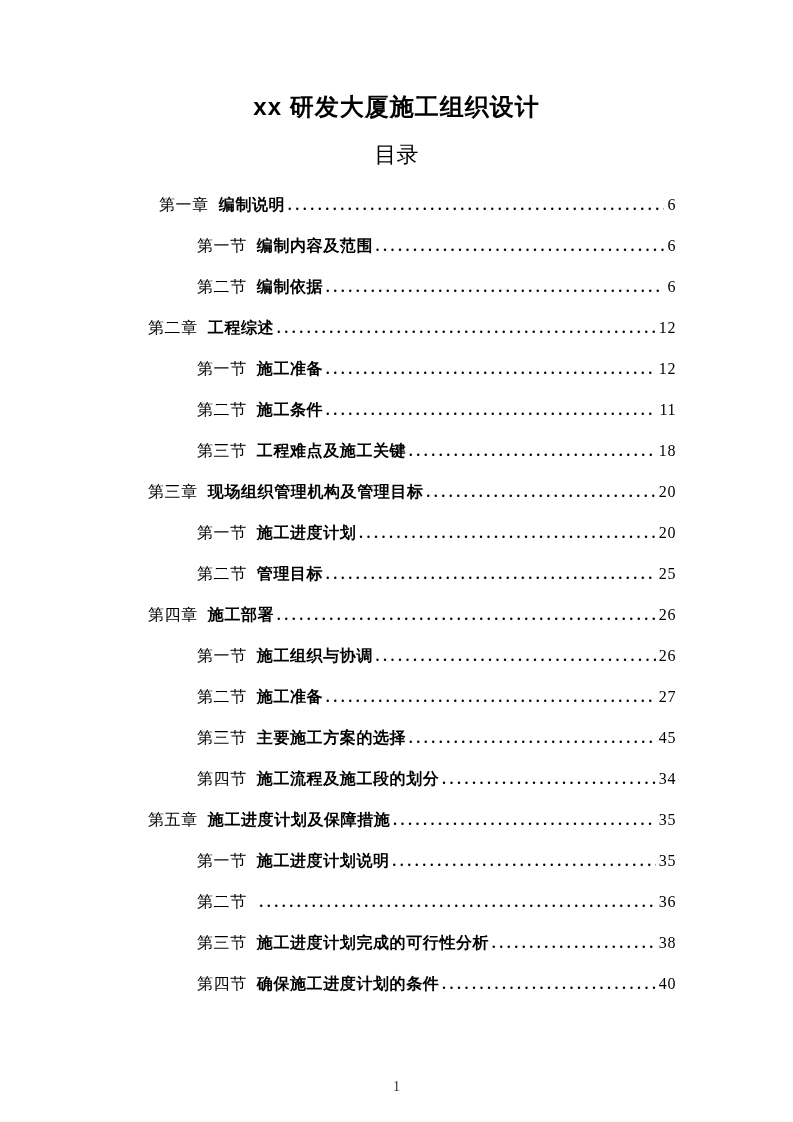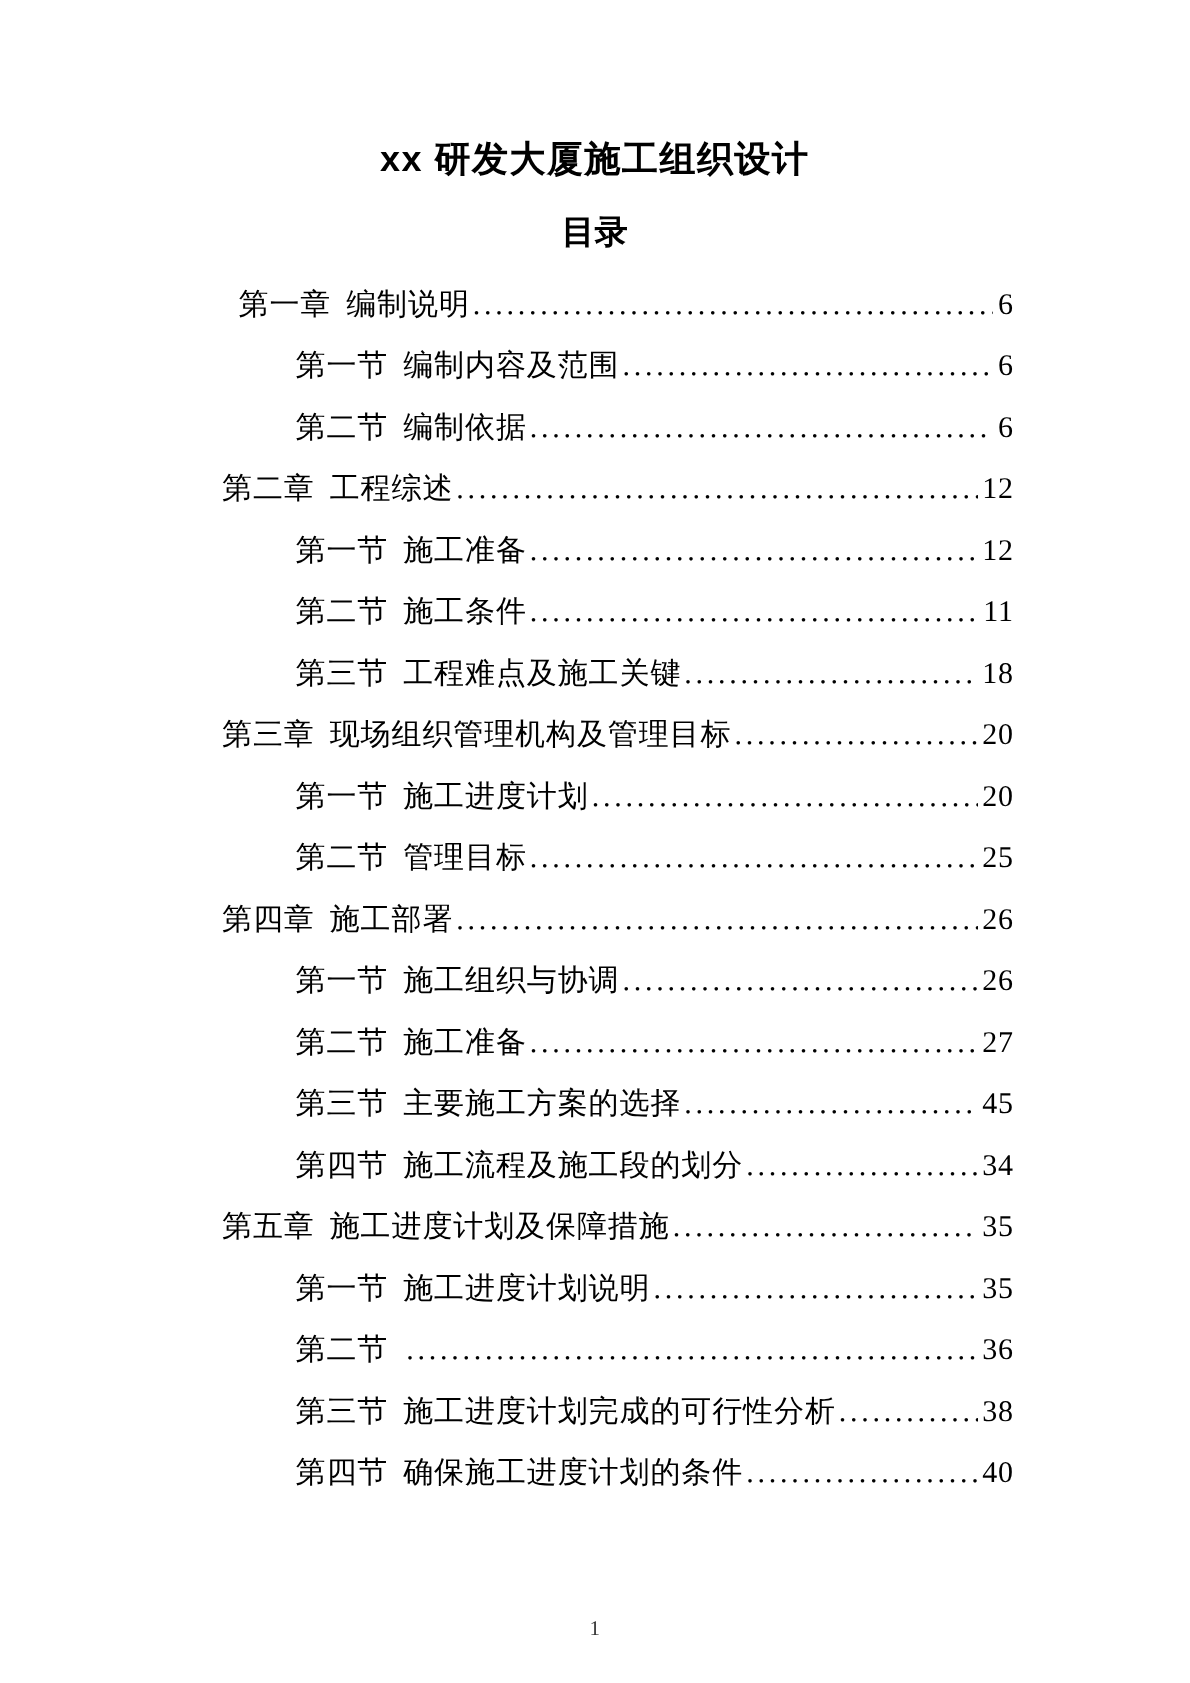--- a/index.html
+++ b/index.html
@@ -33,49 +33,49 @@
     letter-spacing: 1px;
     white-space: nowrap;
   }
   .toc-heading {
     position: absolute;
     top: 141px;
     left: 0;
     right: 0;
     text-align: center;
     font-family: "Liberation Sans", "DejaVu Sans", sans-serif;
-    font-weight: bold;
+    font-weight: normal;
     font-size: 22px;
     line-height: 28px;
   }
   .toc {
     position: absolute;
     top: 183px;
     left: 132px;
     width: 544px;
   }
   .toc-row {
     display: flex;
     align-items: baseline;
     height: 41px;
-    font-size: 20px;
+    font-size: 16px;
     letter-spacing: 0.6px;
     cursor: pointer;
   }
   .toc-row > span { line-height: 41px; }
   .toc-row.lvl1 { padding-left: 16px; }
   .toc-row.lvl1:first-child { padding-left: 27px; }
   .toc-row.lvl2 { padding-left: 65px; }
   .toc-prefix {
     white-space: nowrap;
     margin-right: 10px;
   }
   .toc-title {
     white-space: nowrap;
-    font-weight: normal;
+    font-weight: bold;
   }
   .toc-leader {
     flex: 1;
     overflow: hidden;
     white-space: nowrap;
     margin: 0 3px 0 2px;
     min-width: 12px;
   }
   .toc-leader::after {
     content: "..................................................................................................................................................";

